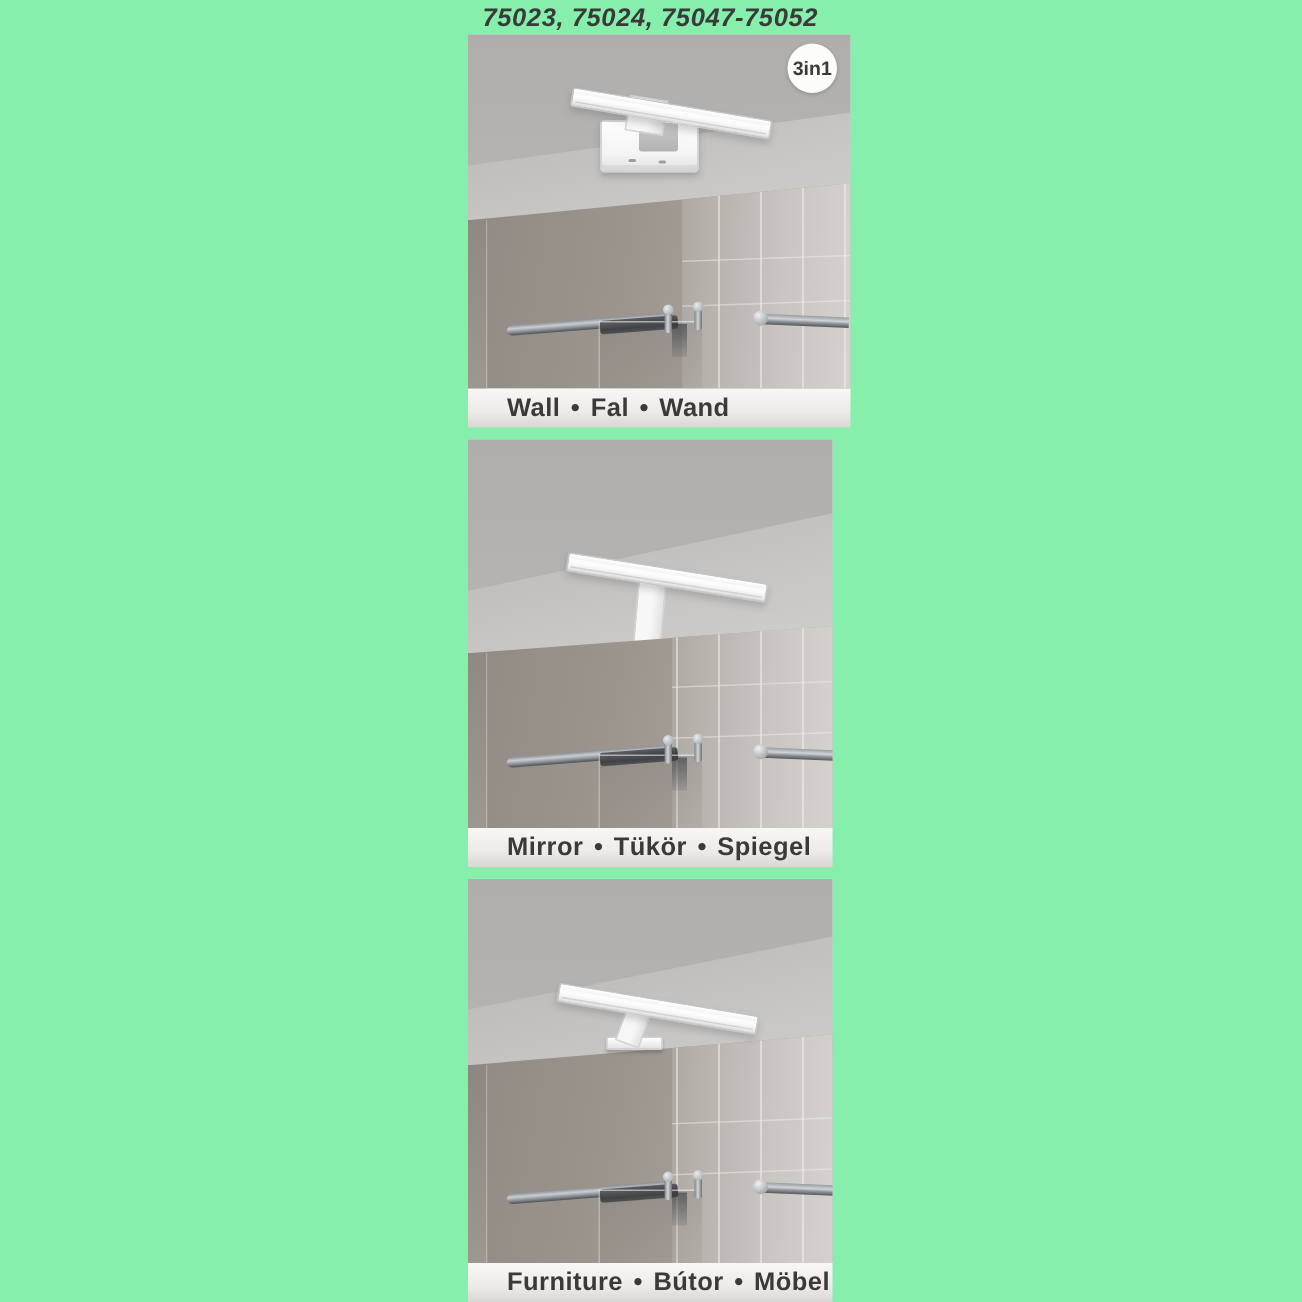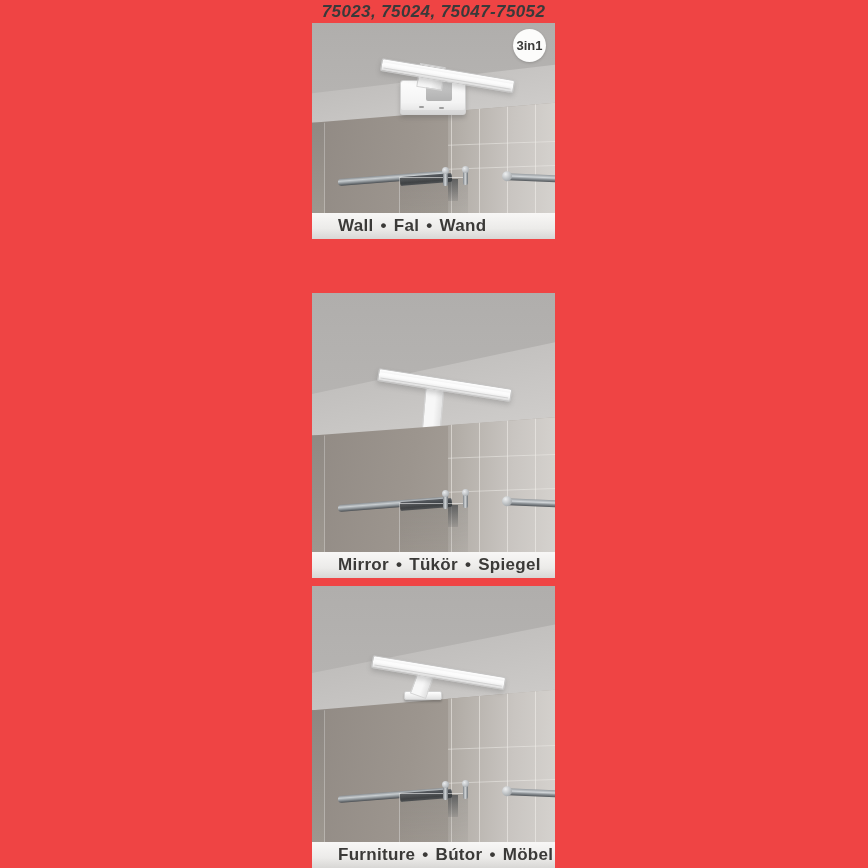--- a/index.html
+++ b/index.html
@@ -1,27 +1,27 @@
 <!DOCTYPE html>
 <html><head>
 <meta charset="utf-8">
 <style>
   html,body{margin:0;padding:0;background:#ffffff;}
-  .page{position:relative;width:868px;height:868px;background:#ef4444;overflow:hidden;
+  .page{position:relative;width:868px;height:868px;background:#86efac;overflow:hidden;
         font-family:"Liberation Sans",sans-serif;}
   .column{position:absolute;left:312px;top:0;width:243px;height:868px;}
 
   
   .codes{position:absolute;left:-40px;right:-40px;top:0;height:23px;display:flex;
          align-items:center;justify-content:center;font-weight:bold;font-style:italic;
          font-size:17px;letter-spacing:.4px;color:#3a3a3a;white-space:nowrap;}
 
   
   .panel{position:absolute;left:0;width:243px;}
-  #p1{top:23px;height:216px;}
+  #p1{top:23px;height:262px;padding-left:12px;}
   #p2{top:293px;height:285px;}
   #p3{top:586px;height:282px;}
 
   .scene{position:absolute;left:0;right:0;top:0;bottom:26px;overflow:hidden;background:#c8c6c4;}
   .scene>div{position:absolute;}
 
   .ceilingbase{inset:0;z-index:1;
     background:linear-gradient(165deg,#bfbdbb 25%,#cfcdcb 60%,#dedcda 95%);}
   .upperwall{inset:0;z-index:2;
     background:linear-gradient(180deg,#b0aeac 0%,#bab8b6 70%,#c1bfbd 100%);

